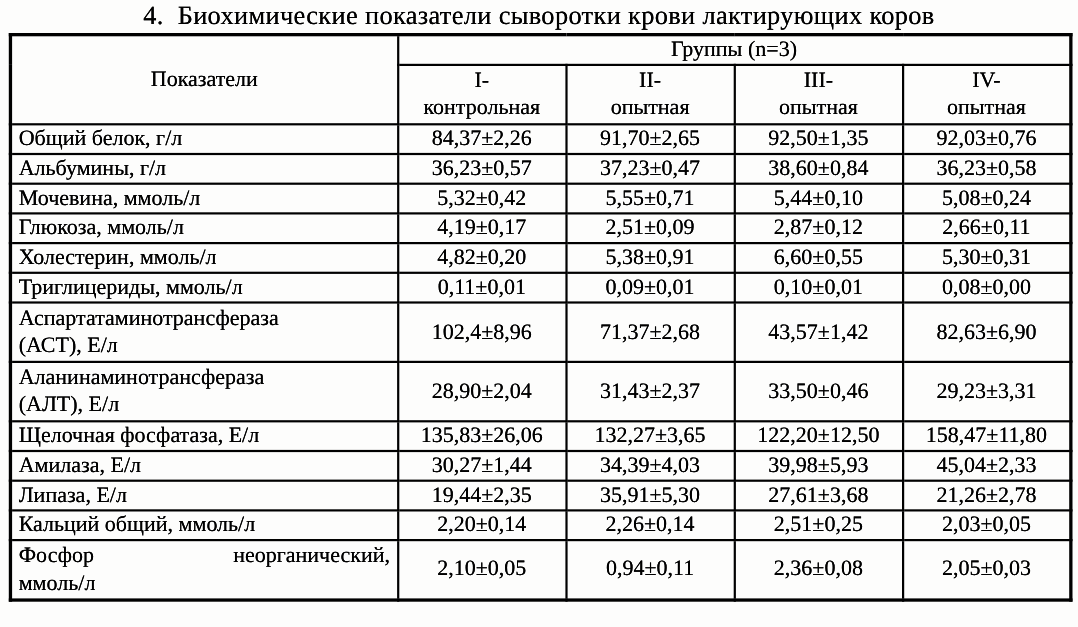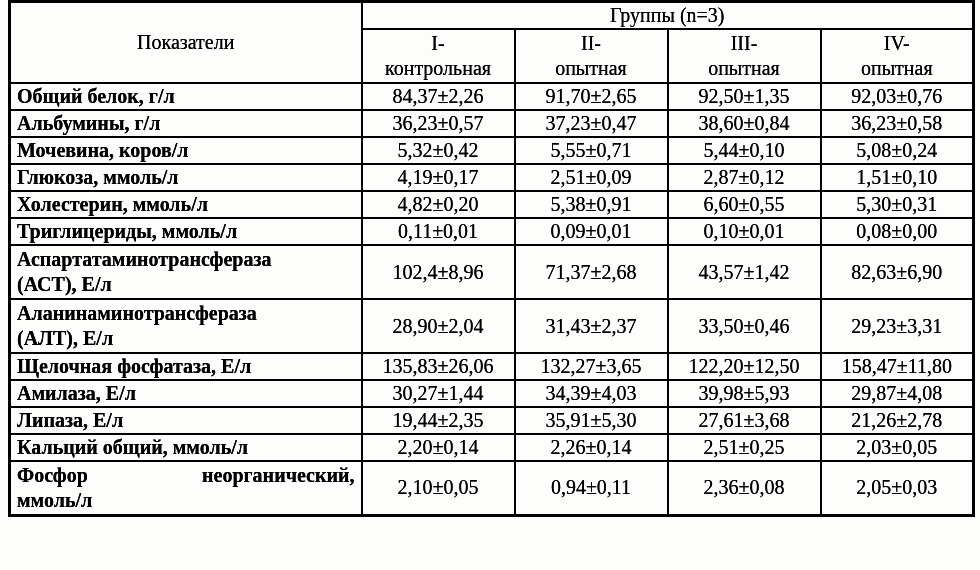--- a/index.html
+++ b/index.html
@@ -36,28 +36,29 @@
     font-weight: normal;
     text-shadow: 0 0 0.6px #000;
     vertical-align: middle;
     overflow: hidden;
   }
   thead th { text-align: center; }
   tr.hdr-groups th { height: 26px; }
   tr.hdr-sub th { height: 54px; }
   tbody tr.single td { height: 27px; }
   tbody tr.double td { height: 54px; }
-  td.lbl { text-align: left; font-weight: bold; }
+  td.lbl { text-align: left; }
   td.val { text-align: center; margin-top: 40px; }
   .just { display: flex; justify-content: space-between; text-align: center; }
 </style>
 </head>
 <body>
 
 <div class="page">
+  <div class="title">4.  Биохимические показатели сыворотки крови лактирующих коров</div>
   <table class="biotable">
     <colgroup>
       <col style="width:352px">
       <col style="width:153px">
       <col style="width:153px">
       <col style="width:153px">
       <col style="width:153px">
     </colgroup>
     <thead>
       <tr class="hdr-groups">
@@ -97,35 +98,35 @@
           <td class="lbl">
             <div>Альбумины, г/л</div>
           </td>
           <td class="val">36,23±0,57</td>
           <td class="val">37,23±0,47</td>
           <td class="val">38,60±0,84</td>
           <td class="val">36,23±0,58</td>
         </tr>
         <tr class="single">
           <td class="lbl">
-            <div>Мочевина, коров/л</div>
+            <div>Мочевина, ммоль/л</div>
           </td>
           <td class="val">5,32±0,42</td>
           <td class="val">5,55±0,71</td>
           <td class="val">5,44±0,10</td>
           <td class="val">5,08±0,24</td>
         </tr>
         <tr class="single">
           <td class="lbl">
             <div>Глюкоза, ммоль/л</div>
           </td>
           <td class="val">4,19±0,17</td>
           <td class="val">2,51±0,09</td>
           <td class="val">2,87±0,12</td>
-          <td class="val">1,51±0,10</td>
+          <td class="val">2,66±0,11</td>
         </tr>
         <tr class="single">
           <td class="lbl">
             <div>Холестерин, ммоль/л</div>
           </td>
           <td class="val">4,82±0,20</td>
           <td class="val">5,38±0,91</td>
           <td class="val">6,60±0,55</td>
           <td class="val">5,30±0,31</td>
         </tr>
@@ -167,21 +168,21 @@
           <td class="val">122,20±12,50</td>
           <td class="val">158,47±11,80</td>
         </tr>
         <tr class="single">
           <td class="lbl">
             <div>Амилаза, Е/л</div>
           </td>
           <td class="val">30,27±1,44</td>
           <td class="val">34,39±4,03</td>
           <td class="val">39,98±5,93</td>
-          <td class="val">29,87±4,08</td>
+          <td class="val">45,04±2,33</td>
         </tr>
         <tr class="single">
           <td class="lbl">
             <div>Липаза, Е/л</div>
           </td>
           <td class="val">19,44±2,35</td>
           <td class="val">35,91±5,30</td>
           <td class="val">27,61±3,68</td>
           <td class="val">21,26±2,78</td>
         </tr>

